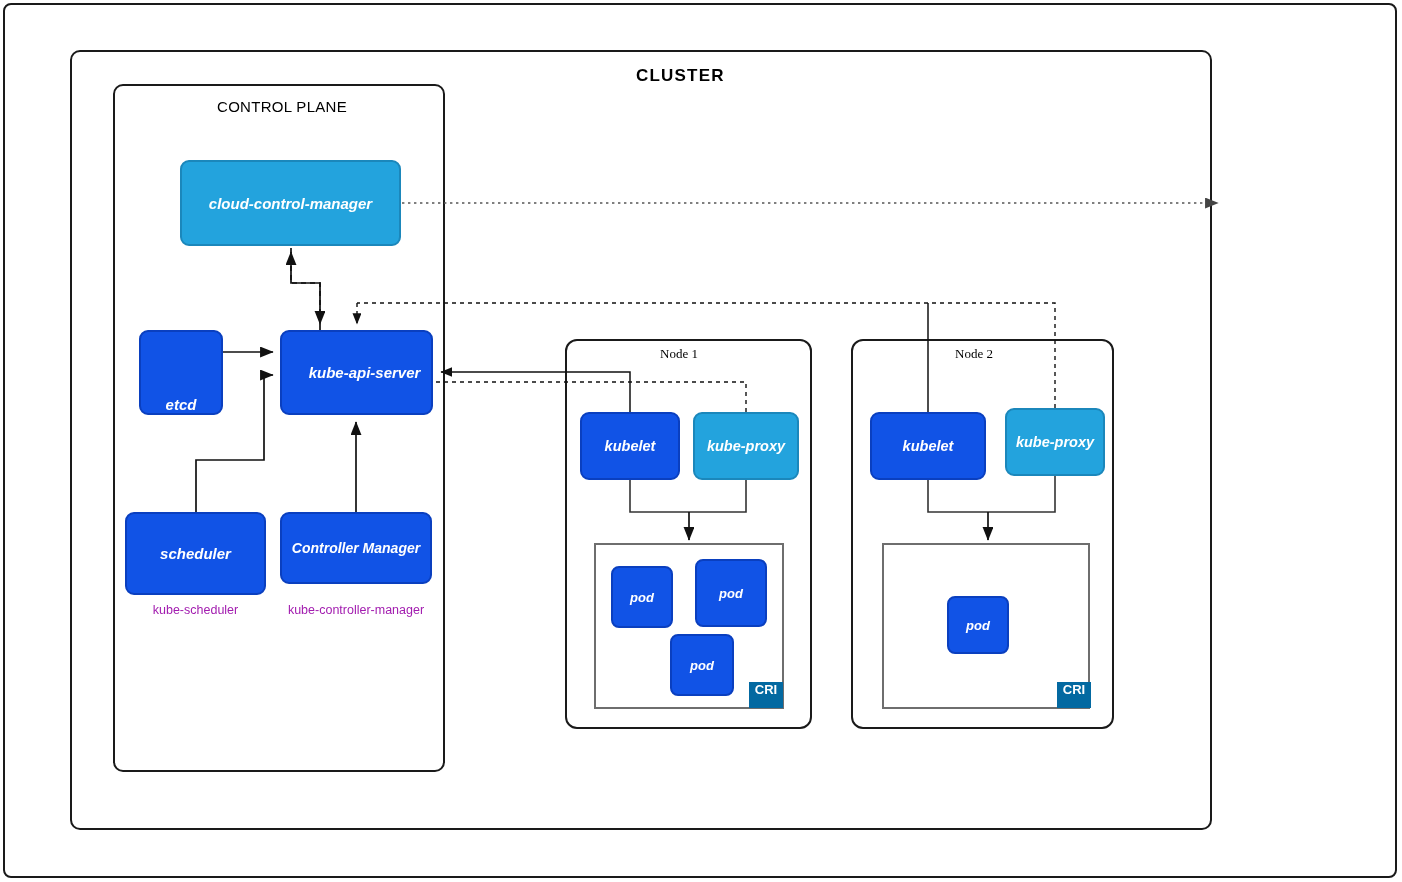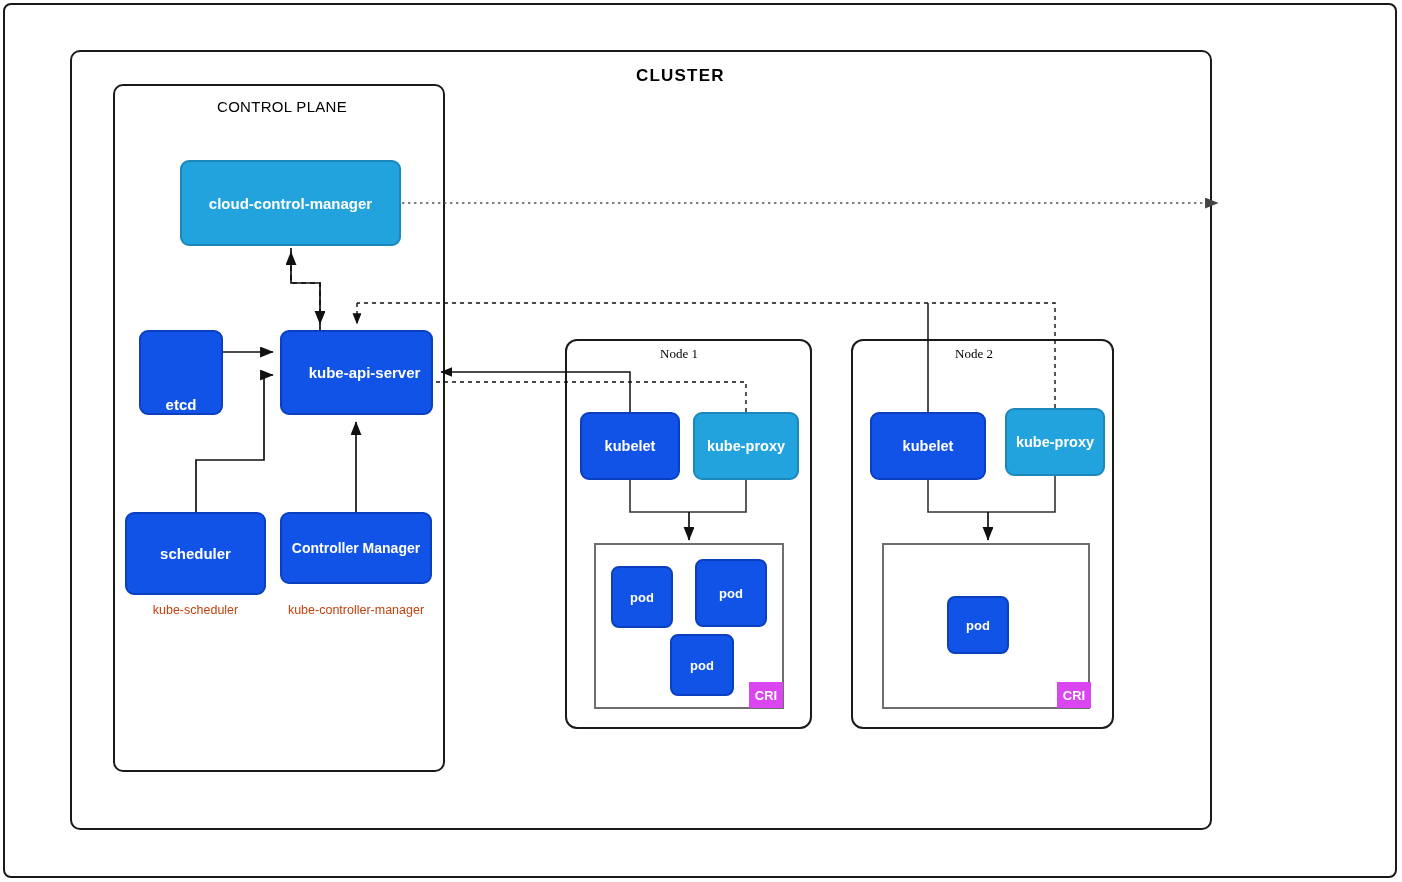--- a/index.html
+++ b/index.html
@@ -3,25 +3,25 @@
 <meta charset="utf-8">
 <style>
   html,body{margin:0;padding:0;background:#ffffff;}
   body{font-family:"Liberation Sans","DejaVu Sans",sans-serif;}
   #canvas{position:relative;width:1402px;height:882px;background:#ffffff;overflow:hidden;}
   .frame{position:absolute;border:2px solid #1a1a1a;border-radius:10px;background:transparent;box-sizing:border-box;}
   .label{position:absolute;white-space:nowrap;}
   .title-cluster{font-weight:bold;font-size:17px;letter-spacing:1.2px;color:#000;}
   .title-cp{font-size:15px;color:#000;letter-spacing:0.3px;}
   .title-node{font-family:"Liberation Serif","DejaVu Serif",serif;font-size:13px;color:#000;}
-  .node-box{position:absolute;box-sizing:border-box;border-radius:9px;border:2px solid;display:flex;align-items:center;justify-content:center;color:#fff;font-weight:bold;text-align:center;}
+  .node-box{position:absolute;box-sizing:border-box;border-radius:9px;border:2px solid;display:flex;align-items:center;justify-content:center;color:#fff;font-weight:bold;text-align:center;font-style:italic;}
   .blue{background:#1153e6;border-color:#0a3fbf;}
   .lightblue{background:#23a3dd;border-color:#1b87bb;}
-  .caption{position:absolute;font-size:12.5px;color:#c2410c;white-space:nowrap;text-align:center;}
-  .cri{position:absolute;background:#d946ef;color:#fff;font-weight:bold;font-size:13px;display:flex;align-items:center;justify-content:center;box-sizing:border-box;}
+  .caption{position:absolute;font-size:12.5px;color:#a21caf;white-space:nowrap;text-align:center;}
+  .cri{position:absolute;background:#0369a1;color:#fff;font-weight:bold;font-size:13px;display:flex;justify-content:center;box-sizing:border-box;}
   .runtime{position:absolute;border:2px solid #6e6e6e;box-sizing:border-box;background:transparent;}
   svg.wires{position:absolute;left:0;top:0;width:1402px;height:882px;pointer-events:none;}
   .cloudwrap{position:absolute;}
   .cloudtxt{position:absolute;color:#fff;font-weight:bold;font-size:12.5px;letter-spacing:0.2px;white-space:nowrap;z-index:3;}
 </style>
 </head>
 <body>
 
 <div id="canvas">
 

